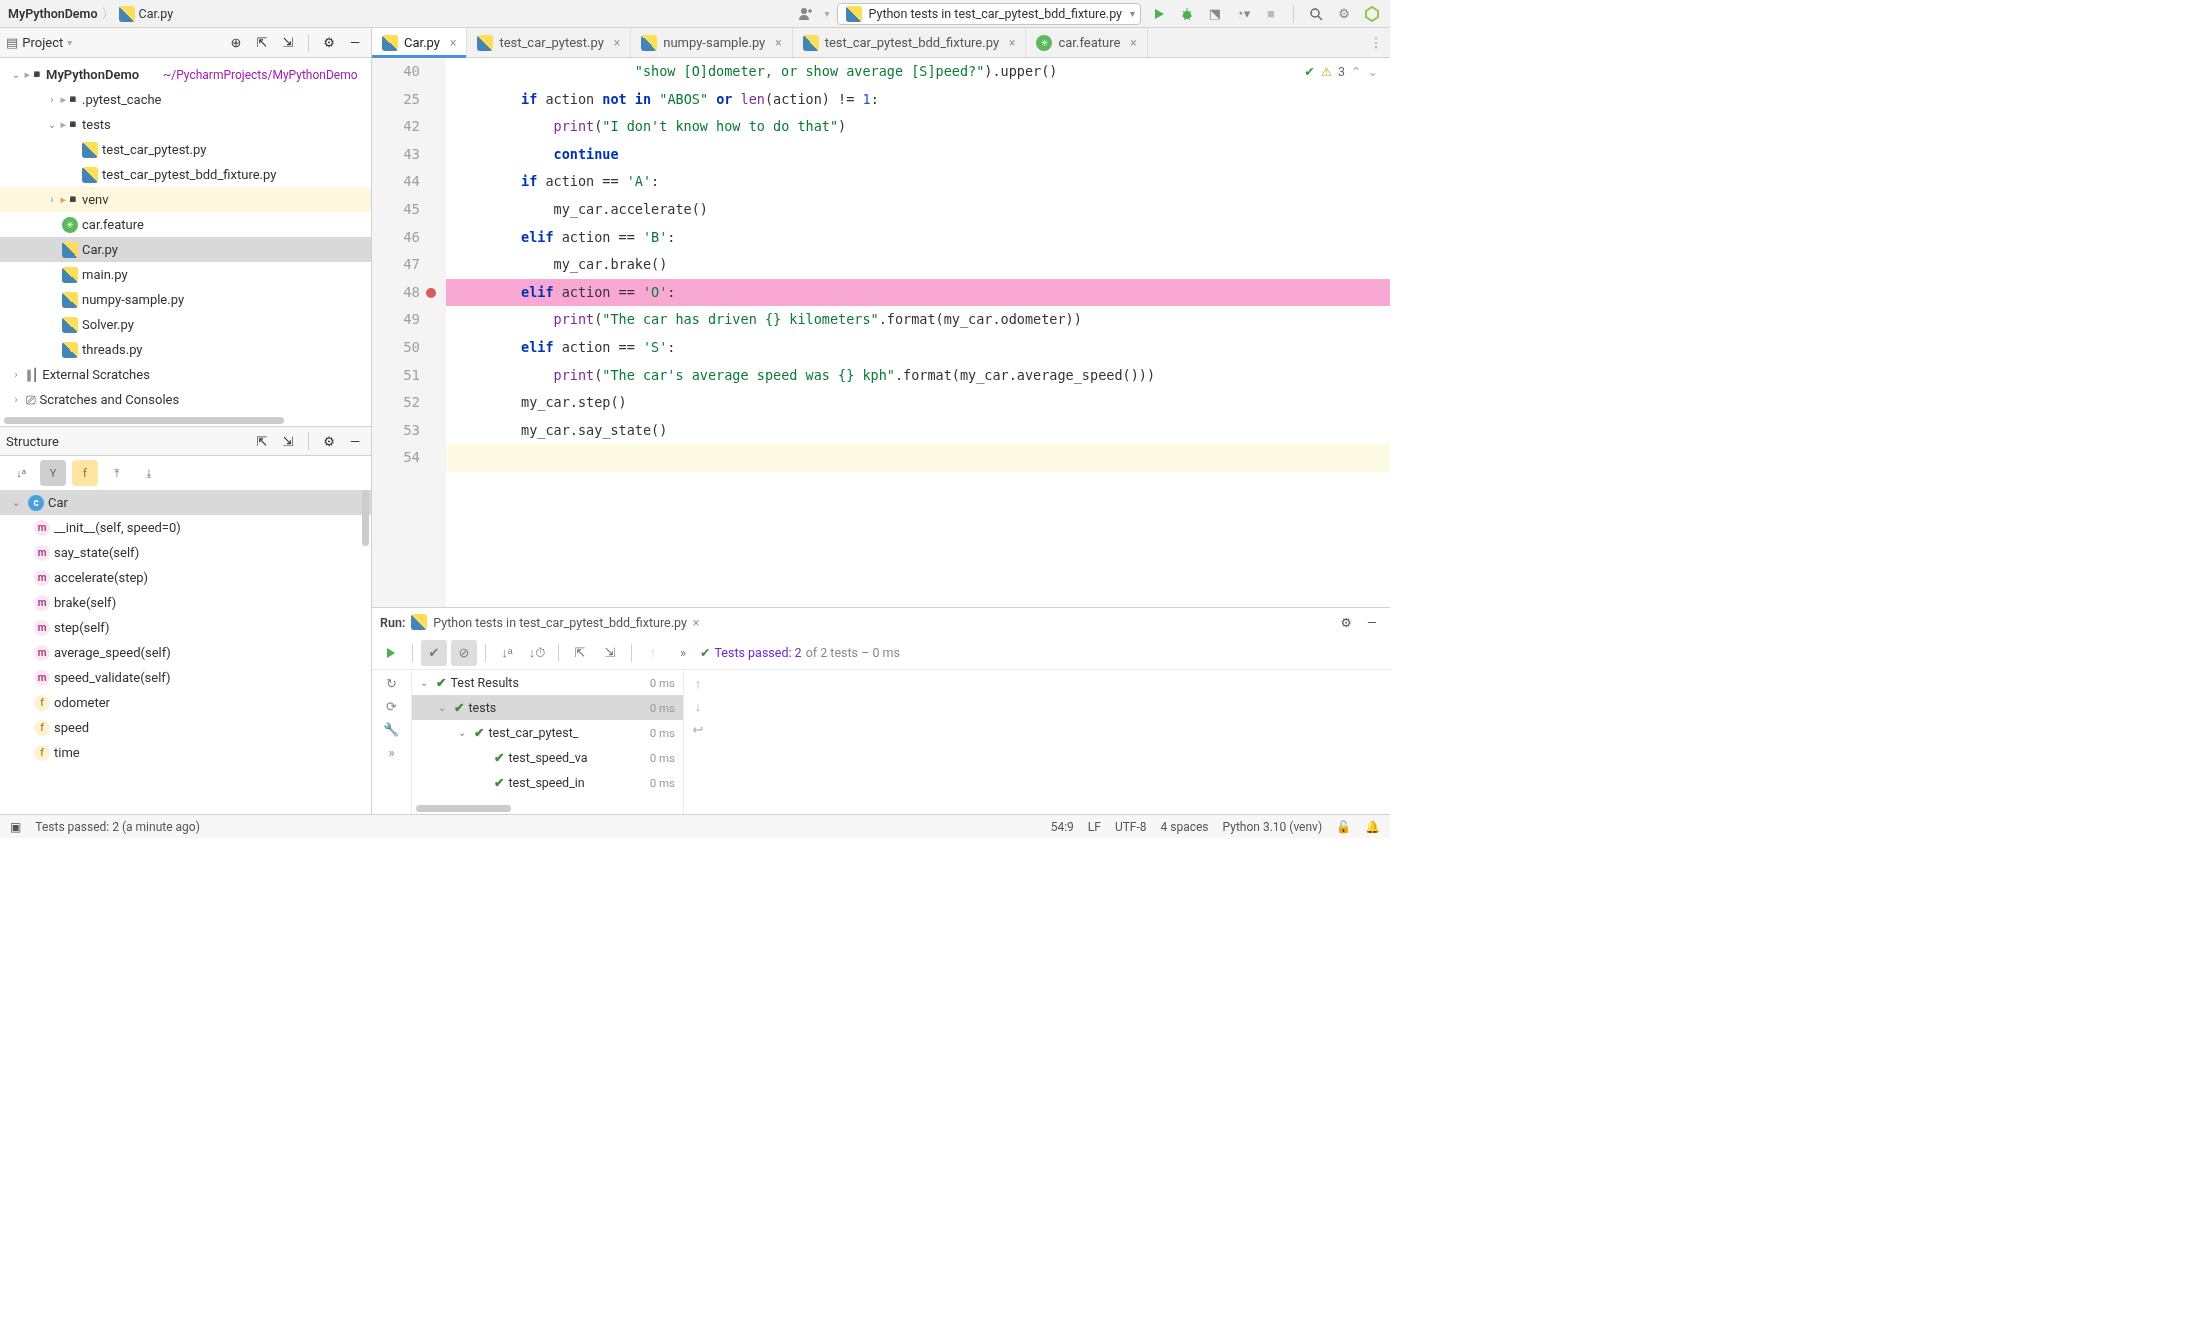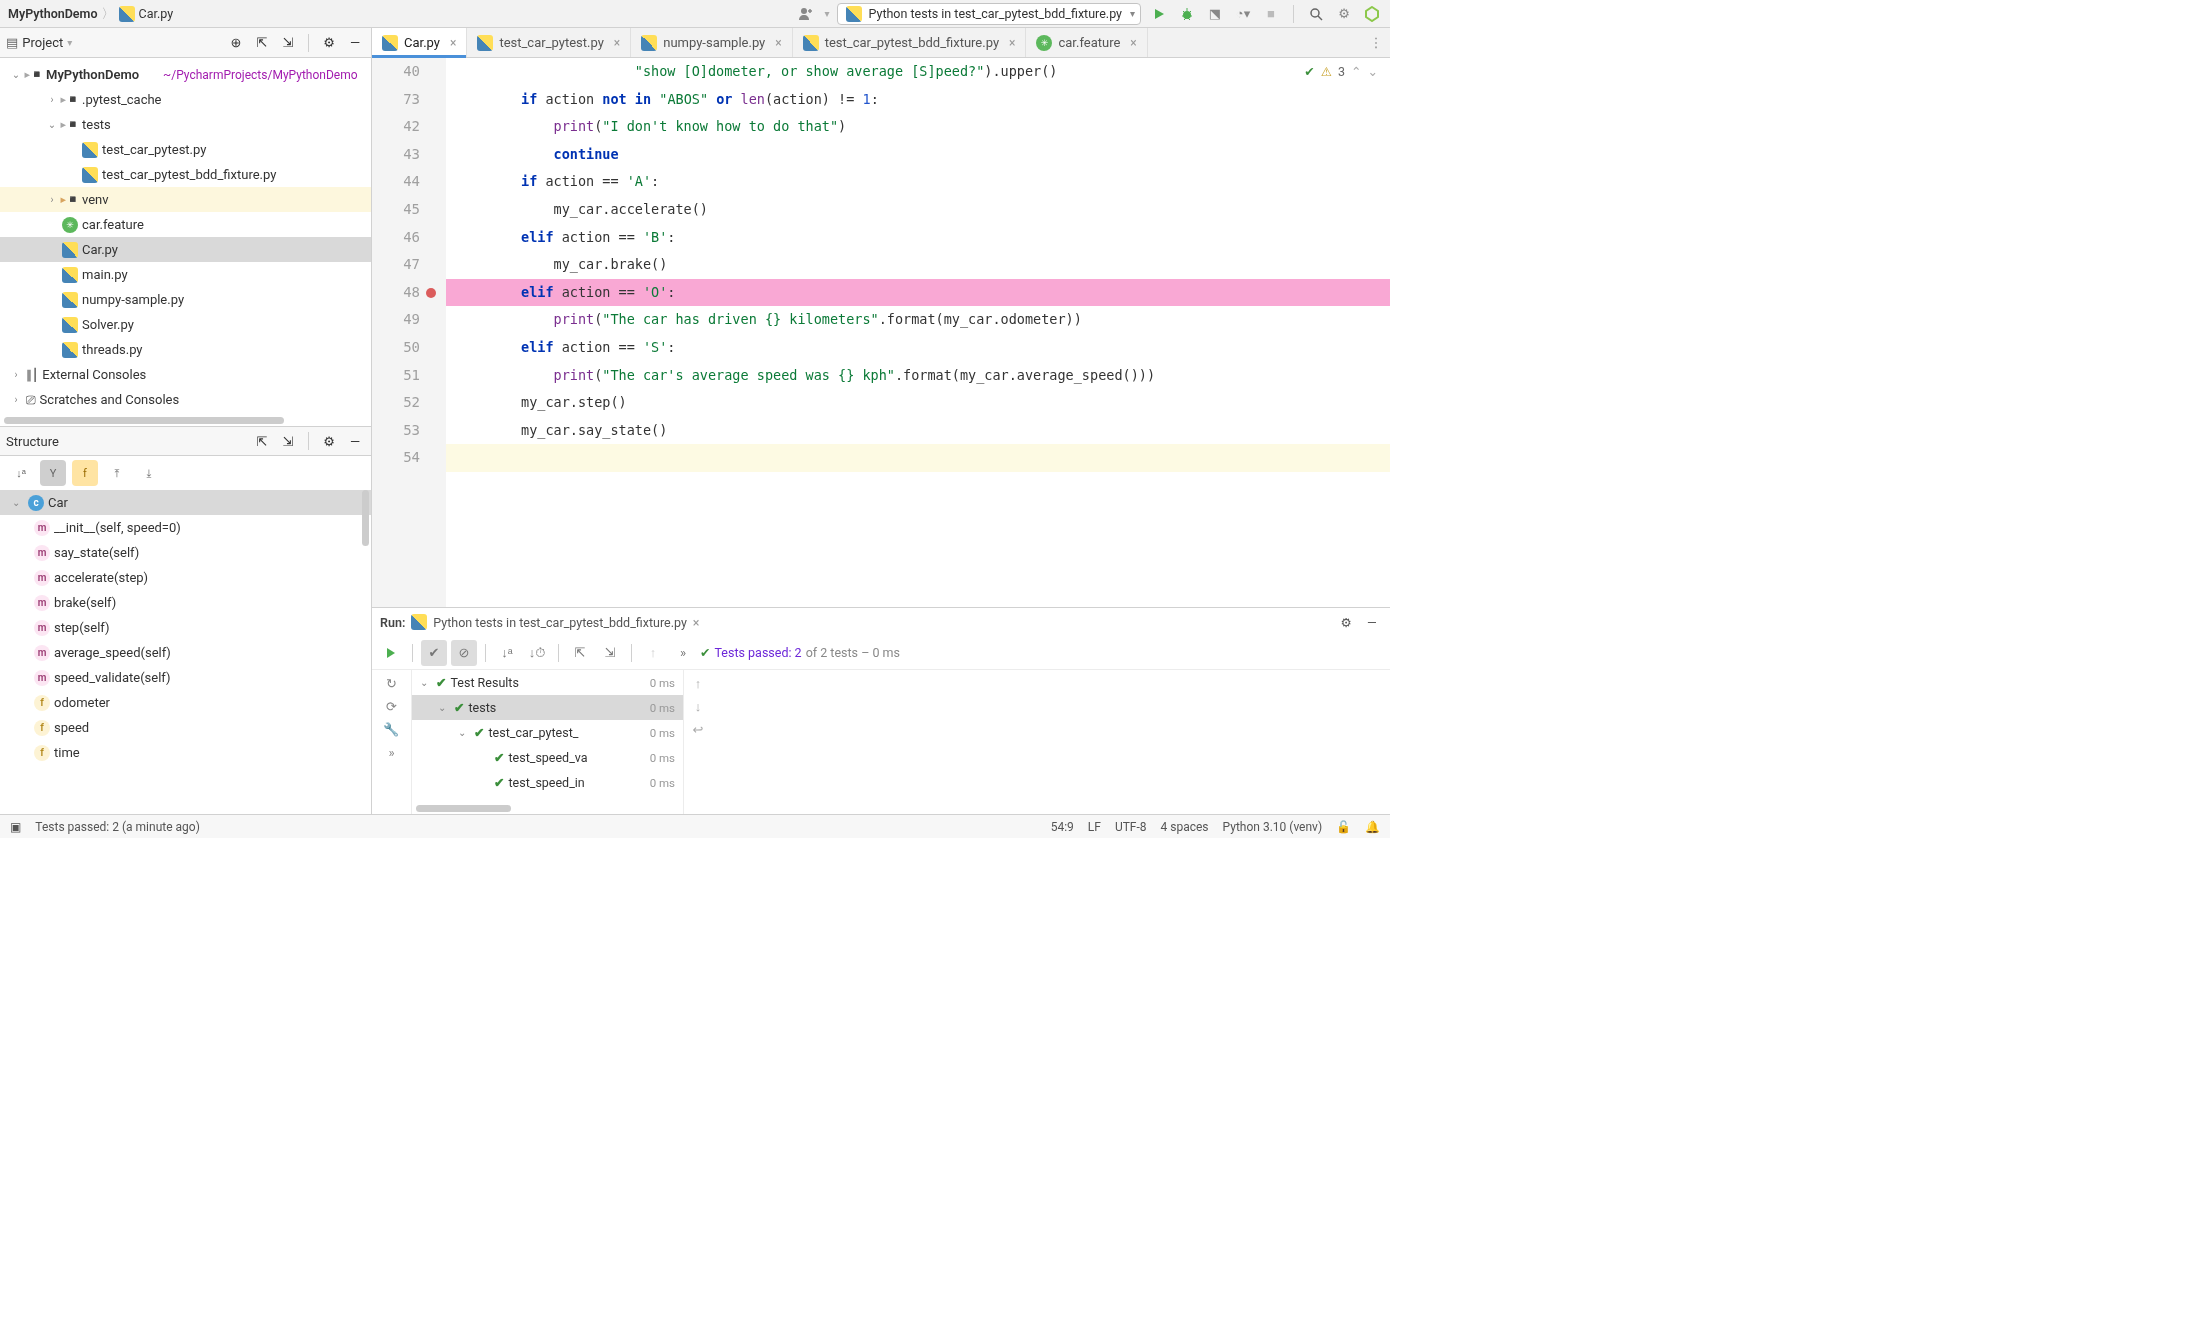--- a/index.html
+++ b/index.html
@@ -245,21 +245,21 @@
           <span class="nm">Solver.py</span>
         </div>
         <div class="node i2">
           <span class="ar"></span>
           <span class="icon-box pyicon"></span>
           <span class="nm">threads.py</span>
         </div>
         <div class="node">
           <span class="ar">›</span>
           <span style="font-size:12px">∥⎮</span>
-          <span class="nm">External Consoles</span>
+          <span class="nm">External Scratches</span>
         </div>
         <div class="node">
           <span class="ar">›</span>
           <span style="font-size:12px">⎚</span>
           <span class="nm">Scratches and Consoles</span>
         </div>
         <div class="tree-scroll"></div>
       </div>
 
     <div class="toolhdr row structhdr">
@@ -356,21 +356,21 @@
           <span class="icon-box featicon">✳</span>
           <span>car.feature</span>
           <span class="x">×</span>
         </div>
         <div class="edtabs-spacer"></div>
         <div class="edtabs-more">⋮</div>
       </div>
     <div class="editor-wrap">
       <div class="gutter" id="gutter">
           <div class="g">40</div>
-          <div class="g">73</div>
+          <div class="g">25</div>
           <div class="g">42</div>
           <div class="g">43</div>
           <div class="g">44</div>
           <div class="g">45</div>
           <div class="g">46</div>
           <div class="g">47</div>
           <div class="g bp">48</div>
           <div class="g">49</div>
           <div class="g">50</div>
           <div class="g">51</div>

